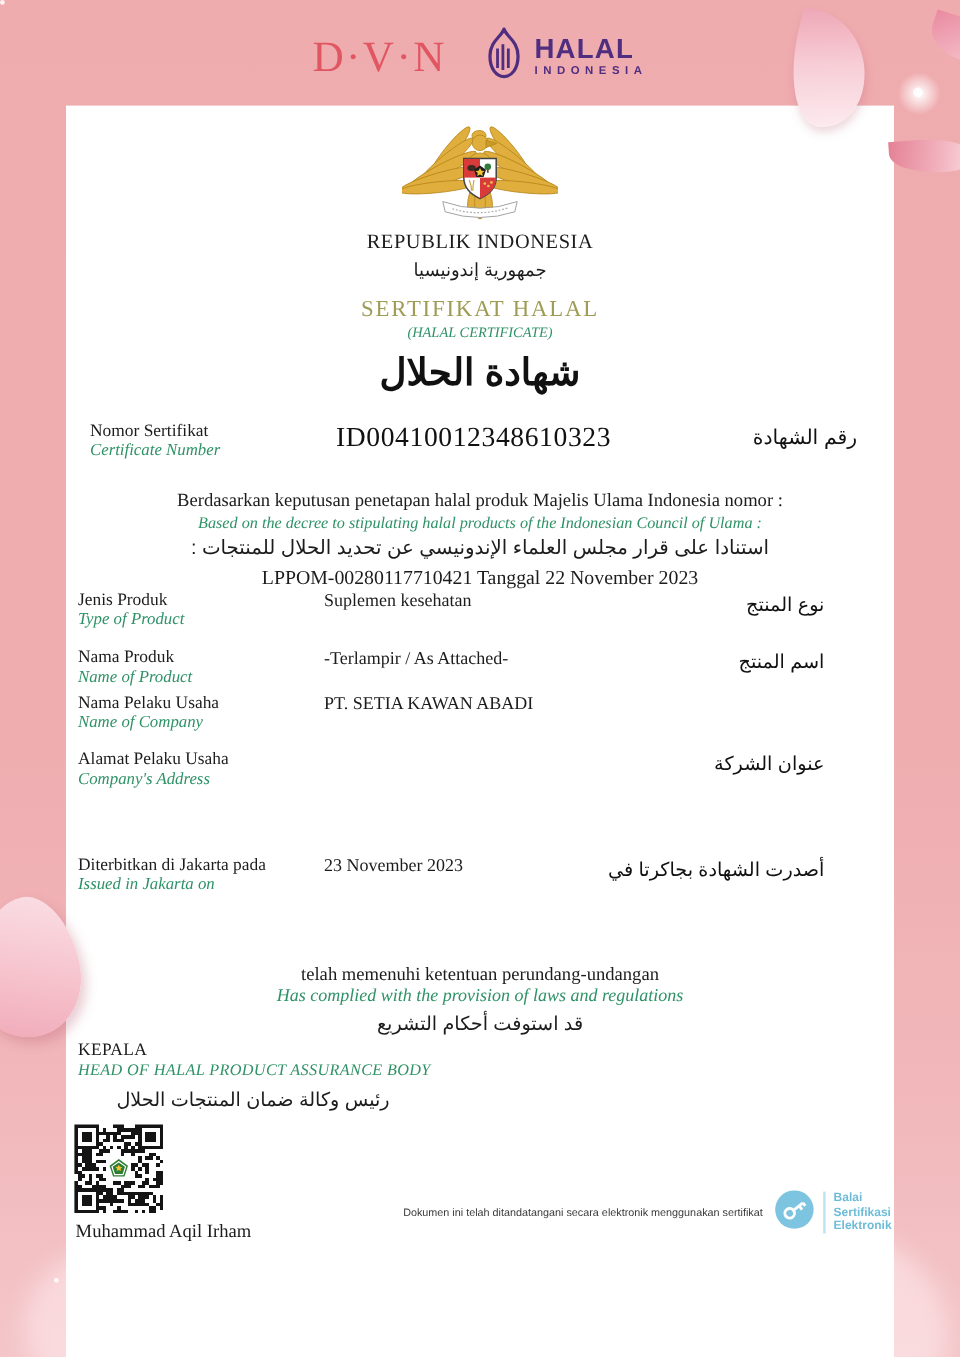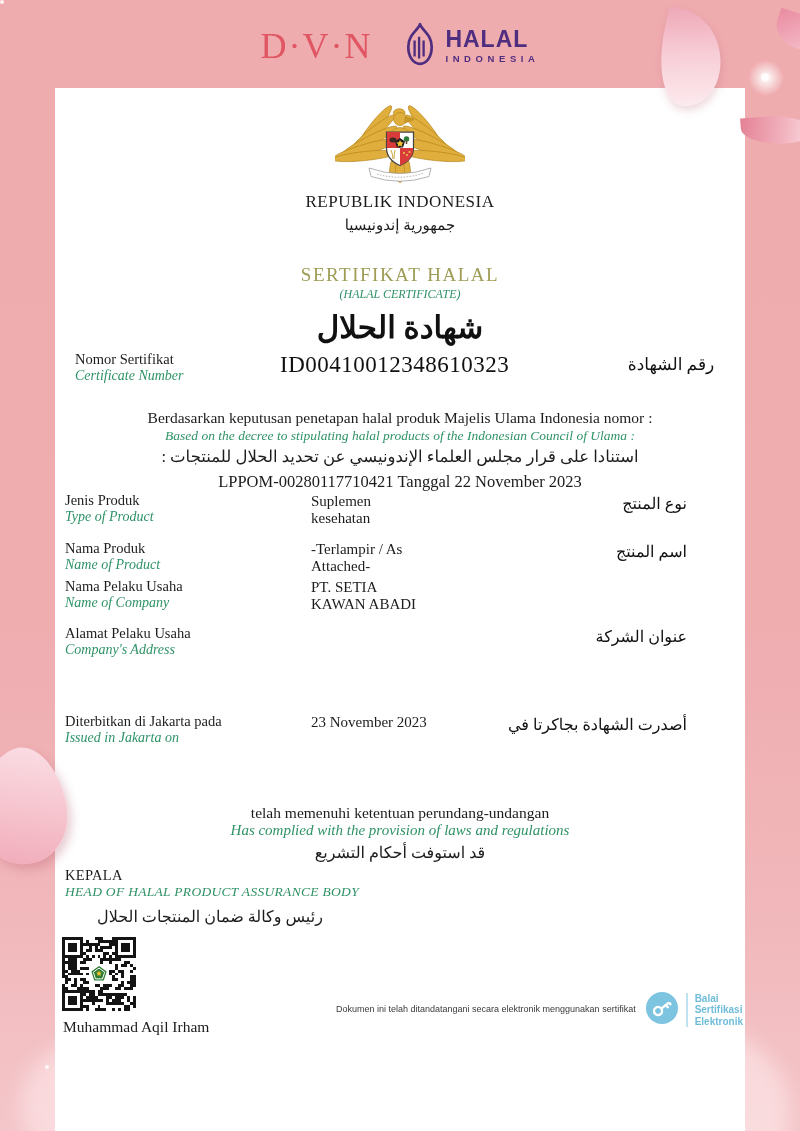--- a/index.html
+++ b/index.html
@@ -48,42 +48,42 @@
   .halal-text { display:flex; flex-direction:column; line-height:1; }
   .halal-title { font-family:"Liberation Sans",sans-serif; font-weight:bold;
     font-size:23px; color:#4f2d7f; letter-spacing:1px; }
   .halal-sub { font-family:"Liberation Sans",sans-serif; font-weight:bold;
     font-size:9.5px; color:#4f2d7f; letter-spacing:4.6px; margin-top:3px; }
   
   .page { position:absolute; left:55px; top:88px; width:690px; height:1088px;
     background:#ffffff; z-index:3; }
   .green { color:#2e9266; font-style:italic; }
   .olive { color:#9e9c55; }
-  .ar { font-family:Liberation Serif, serif; direction:rtl; unicode-bidi:isolate; }
+  .ar { font-family:Liberation Sans, sans-serif; direction:rtl; unicode-bidi:isolate; }
   .emblem { position:absolute; left:50%; top:6px; transform:translateX(-50%); }
   .title-block { position:absolute; top:104px; left:0; width:100%; text-align:center; }
   .t-country { font-size:17px; color:#1c1c1c; letter-spacing:.5px; }
   .t-country-en { font-size:15px; margin-top:2px; }
   .t-country-ar { font-size:15px; color:#1c1c1c; margin-top:4px; }
-  .t-cert { font-size:19px; letter-spacing:1.5px; margin-top:30px; }
+  .t-cert { font-size:19px; letter-spacing:1.5px; margin-top:13px; }
   .t-cert-en { font-size:12px; margin-top:1px; }
   .t-cert-ar { font-size:31px; font-weight:bold; color:#111; margin-top:7px; }
   .certnum-row { position:absolute; top:263px; left:20px; right:58px;
     display:grid; grid-template-columns:205px 1fr 205px; align-items:start; }
   .lbl-id { font-size:14.5px; color:#1c1c1c; }
   .lbl-en { font-size:14px; }
   .certnum-val { font-size:23px; color:#111; letter-spacing:.5px; padding-top:1px; }
   .certnum-ar { font-size:17px; text-align:right; color:#111; padding-top:3px; }
   .decree { position:absolute; top:321px; left:0; width:100%; text-align:center; color:#1c1c1c; }
   .decree-id { font-size:15.5px; }
   .decree-en { font-size:13.5px; margin-top:1px; }
   .decree-ar { font-size:16.5px; margin-top:3px; }
   .decree-num { font-size:16.5px; margin-top:5px; }
   .field-row { position:absolute; left:10px; right:58px;
-    display:grid; grid-template-columns:205px 1fr 215px; align-items:start;gap:41px; }
+    display:grid; grid-template-columns:205px 1fr 215px; align-items:start; }
   .field-val { font-size:15px; color:#1c1c1c; padding-top:1px; }
   .field-ar { font-size:16px; text-align:right; color:#111; padding-top:2px; }
   .row-0 { top:404px; } .row-1 { top:452px; } .row-2 { top:490px; }
   .row-3 { top:537px; } .row-4 { top:625px; }
   .compliance { position:absolute; top:716px; left:0; width:100%; text-align:center; color:#1c1c1c; }
   .comp-id { font-size:15.5px; }
   .comp-en { font-size:15px; }
   .comp-ar { font-size:16px; margin-top:4px; }
   .kepala { position:absolute; top:779px; left:10px; color:#1c1c1c; }
   .kep-1, .kep-2 { font-size:14.5px; letter-spacing:.3px; }

